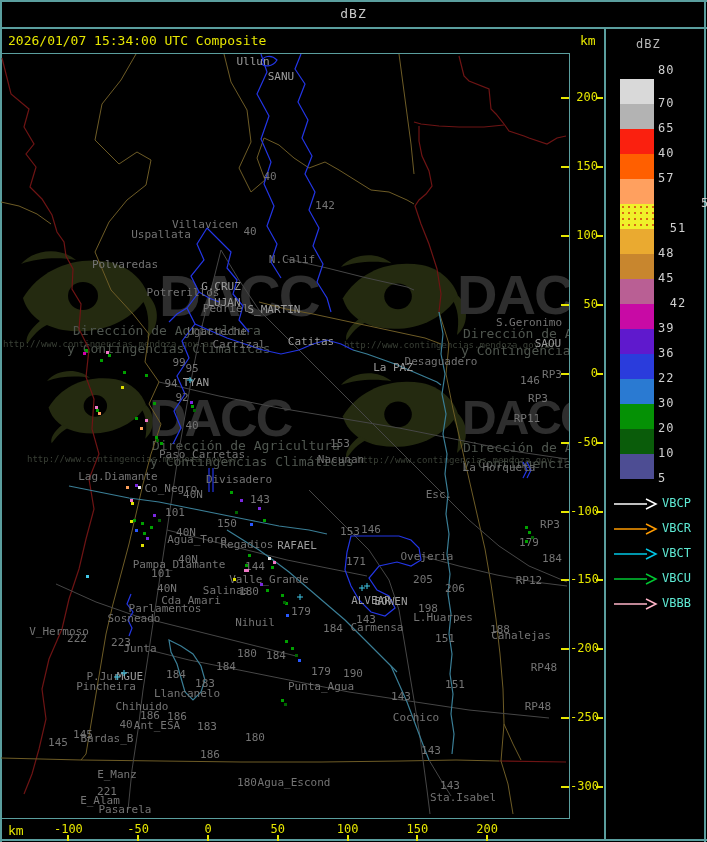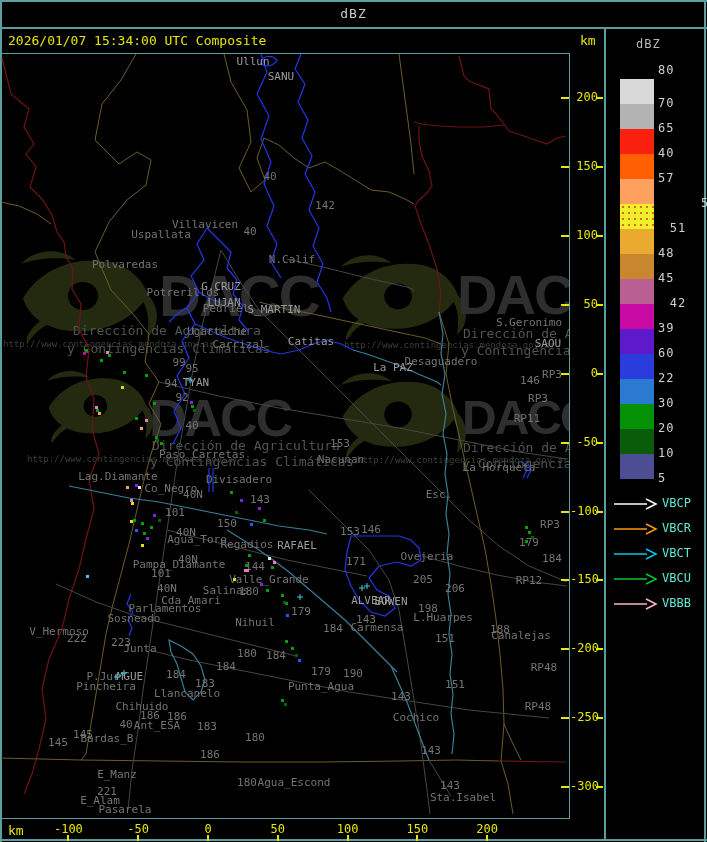--- a/index.html
+++ b/index.html
@@ -411,21 +411,21 @@
         <div class="scale-label" style="top: 192px; text-align: center;">51</div>
         <div class="swatch" style="top: 225px; background-color: rgb(200, 134, 46);"></div>
         <div class="scale-label" style="top: 217px;">48</div>
         <div class="swatch" style="top: 250px; background-color: rgb(185, 95, 148);"></div>
         <div class="scale-label" style="top: 242px;">45</div>
         <div class="swatch" style="top: 275px; background-color: rgb(200, 10, 165);"></div>
         <div class="scale-label" style="top: 267px; text-align: center;">42</div>
         <div class="swatch" style="top: 300px; background-color: rgb(95, 25, 205);"></div>
         <div class="scale-label" style="top: 292px;">39</div>
         <div class="swatch" style="top: 325px; background-color: rgb(42, 60, 220);"></div>
-        <div class="scale-label" style="top: 317px;">60</div>
+        <div class="scale-label" style="top: 317px;">36</div>
         <div class="swatch" style="top: 350px; background-color: rgb(42, 122, 210);"></div>
         <div class="scale-label" style="top: 342px;">22</div>
         <div class="swatch" style="top: 375px; background-color: rgb(5, 145, 5);"></div>
         <div class="scale-label" style="top: 367px;">30</div>
         <div class="swatch" style="top: 400px; background-color: rgb(10, 92, 10);"></div>
         <div class="scale-label" style="top: 392px;">20</div>
         <div class="swatch" style="top: 425px; background-color: rgb(77, 77, 147);"></div>
         <div class="scale-label" style="top: 417px;">10</div>
         <div class="scale-label" style="top: 442px;">5</div>
       </div>

